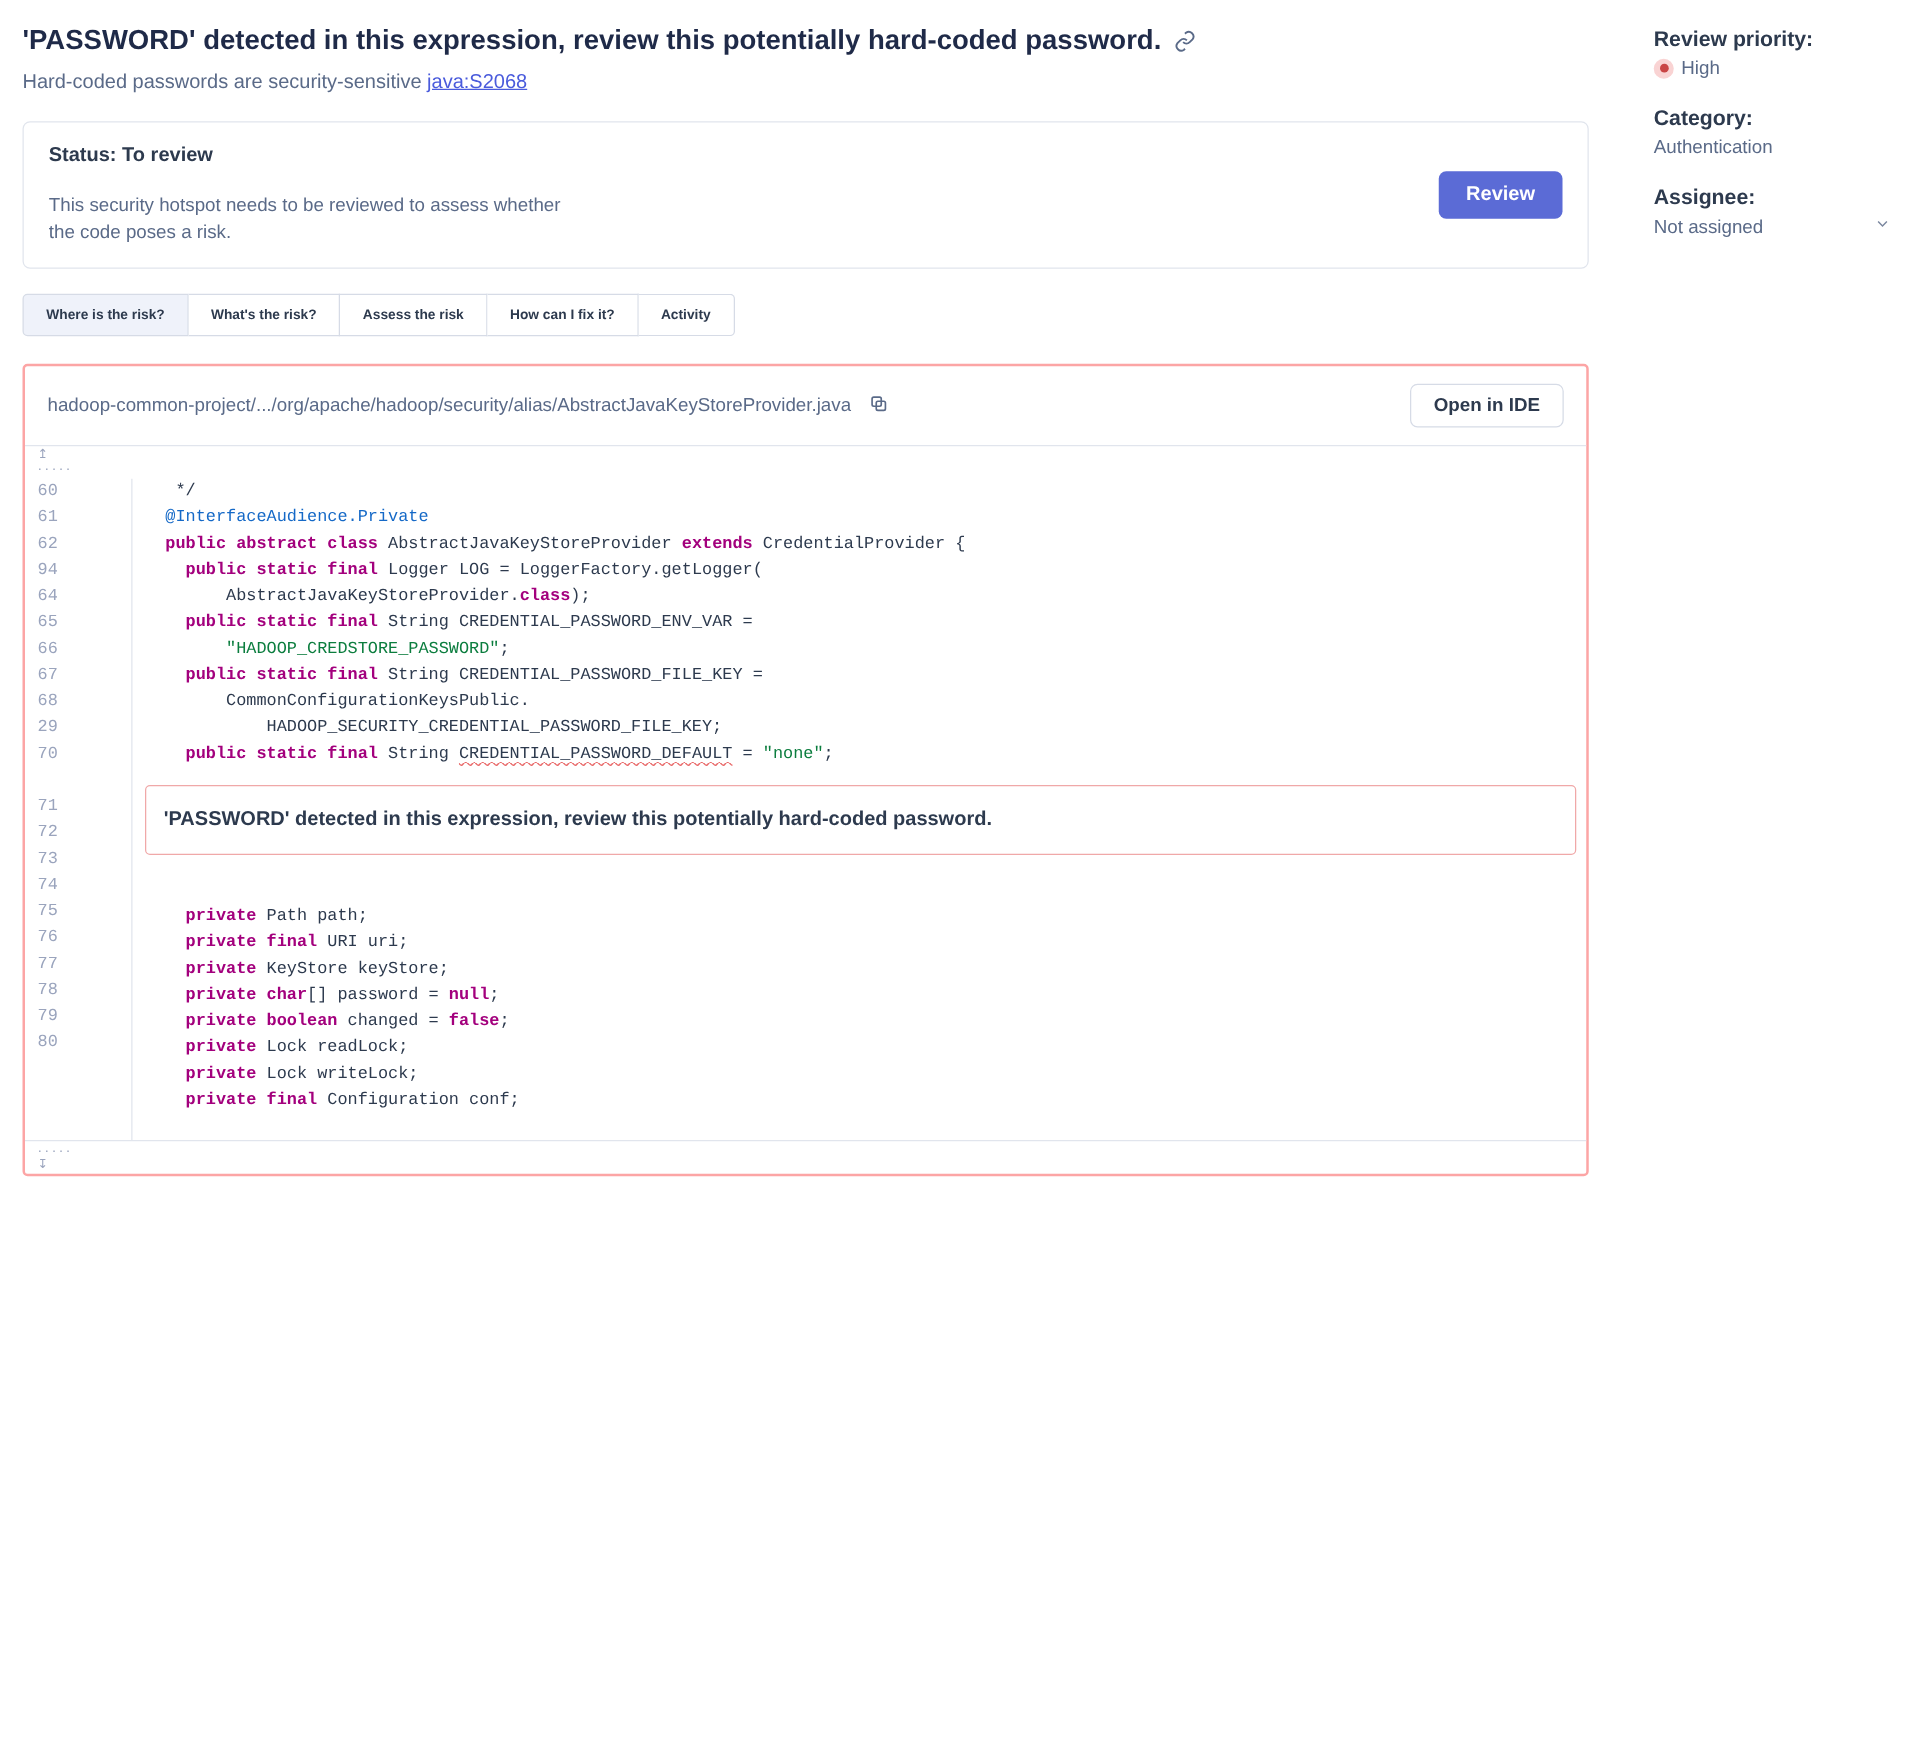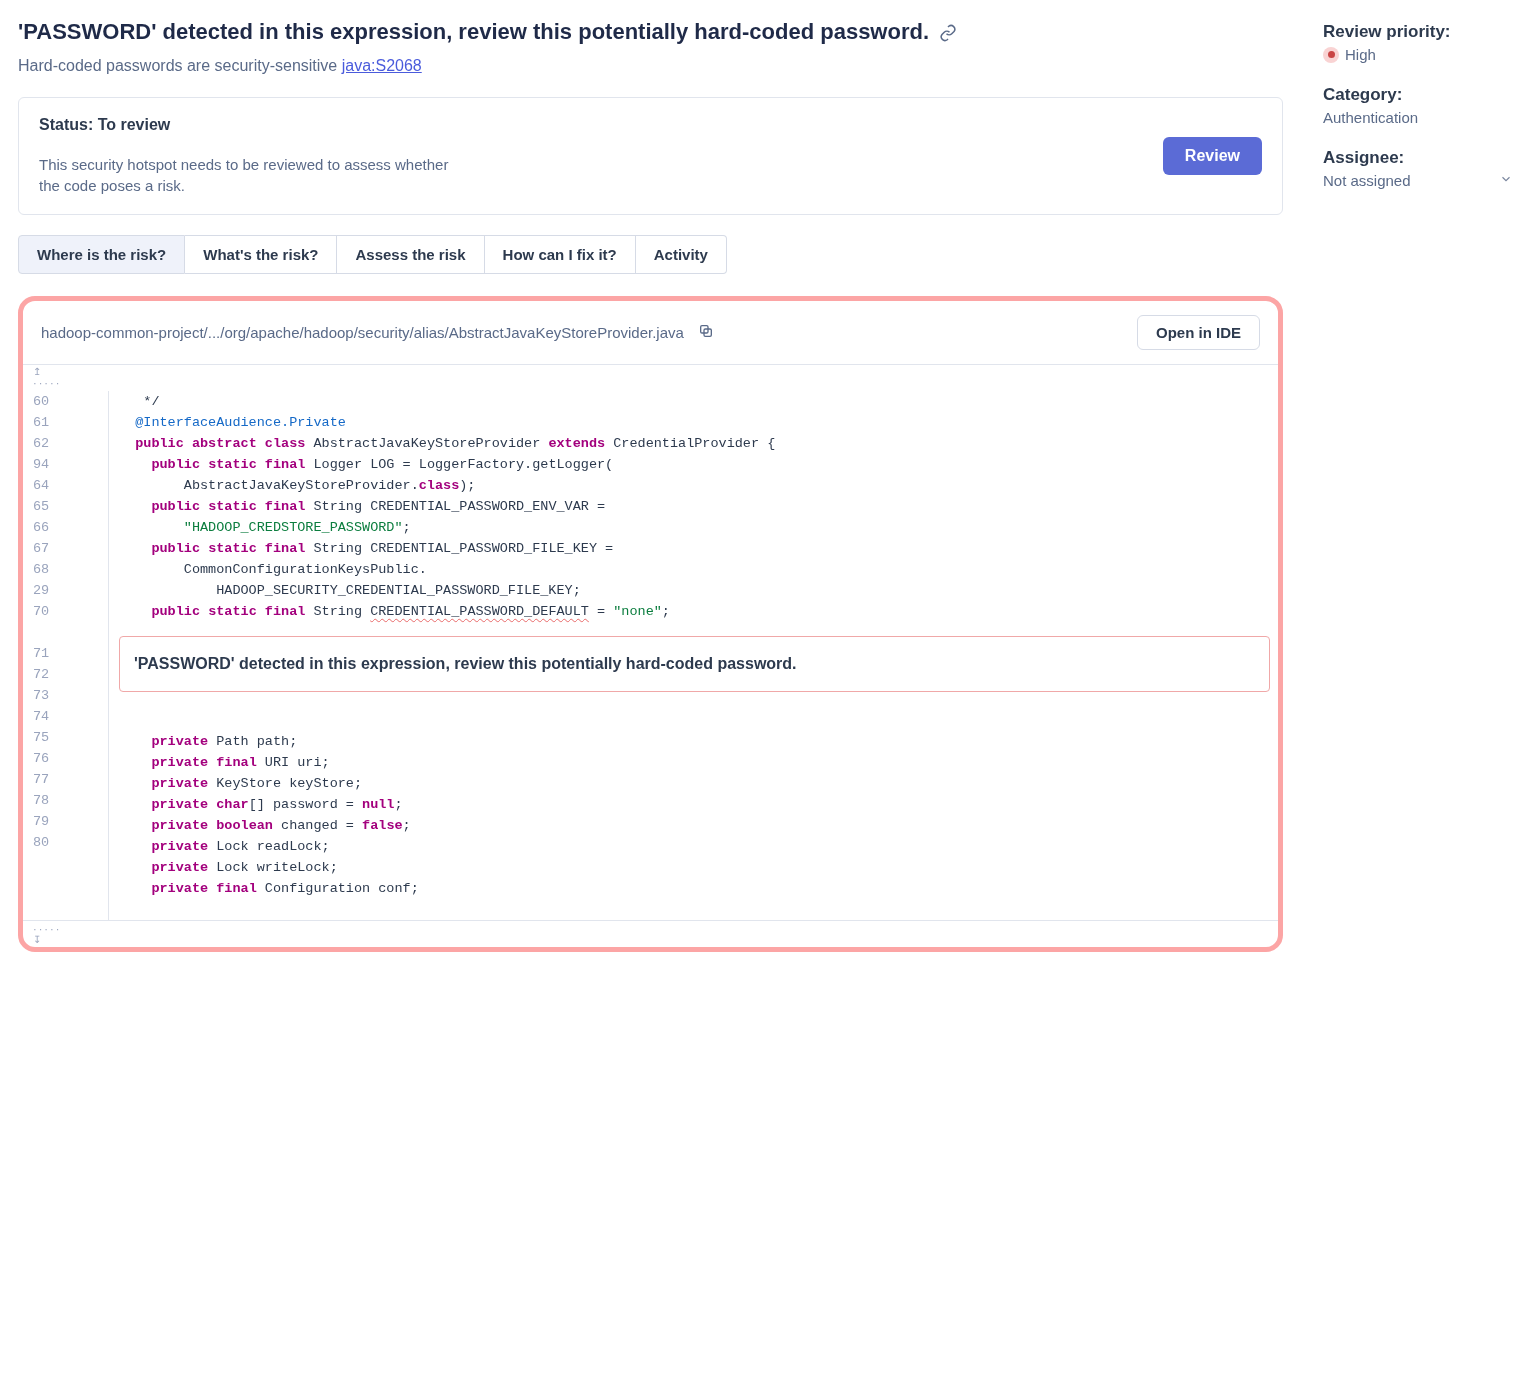--- a/index.html
+++ b/index.html
@@ -5,21 +5,21 @@
   * { box-sizing: border-box; margin: 0; padding: 0; }
   body {
     font-family: -apple-system, BlinkMacSystemFont, "Segoe UI", Helvetica, Arial, sans-serif;
     background: #fff;
     color: #2d3a4e;
     font-size: 14px;
     padding: 18px;
   }
   .layout {
     display: flex;
-    gap: 40px;
+    gap: 52px;
   }
   .main { flex: 1; min-width: 0; }
   .side { width: 190px; flex-shrink: 0; padding-top: 4px;}
   .title-row { display:flex; align-items:flex-start; gap:10px; }
   .title {
     font-size: 22px;
     font-weight: 700;
     color: #1f2a48;
     line-height: 1.3;
     margin-bottom: 10px;
@@ -38,28 +38,28 @@
     margin-bottom:20px;
   }
   .status-label { font-size:16px; font-weight:700; color:#2d3a4e; margin-bottom:20px;}
   .status-desc { color:#5a6a88; font-size:15px; max-width:420px; line-height:1.4;}
   .review-btn {
     background:#5b6bd6; color:#fff; border:none; border-radius:6px;
     font-size:16px; font-weight:600; padding:10px 22px; cursor:pointer;
   }
   .tabs { display:flex; margin-bottom:22px; }
   .tab {
-    border:1px solid #d6dbe6; padding:10px 18px; font-size:15px; font-weight:600;
+    border:1px solid #d6dbe6; padding:10px 18px; font-size:11px; font-weight:600;
     color:#2d3a4e; background:#fff; cursor:pointer;
   }
   .tab + .tab { border-left:none; }
   .tab:first-child { border-radius:4px 0 0 4px; }
   .tab:last-child { border-radius:0 4px 4px 0; }
   .tab.active { background:#eff2fa; }
-  .code-panel { border:5px solid #fca5a5; border-radius:17px; }
+  .code-panel { border:2px solid #fca5a5; border-radius:4px; }
   .path-row {
     display:flex; align-items:center; justify-content:space-between;
     padding:14px 18px; gap:12px;
   }
   .path-left { display:flex; align-items:center; gap:14px; min-width:0; }
   .path { color:#5a6a88; font-size:15px; white-space:nowrap; overflow:hidden; text-overflow:ellipsis; }
   .copy-icon { color:#5a6a88; cursor:pointer; flex-shrink:0; }
   .ide-btn {
     border:1px solid #d6dbe6; background:#fff; color:#2d3a4e;
     font-size:15px; font-weight:700; padding:8px 18px; border-radius:6px; cursor:pointer;

